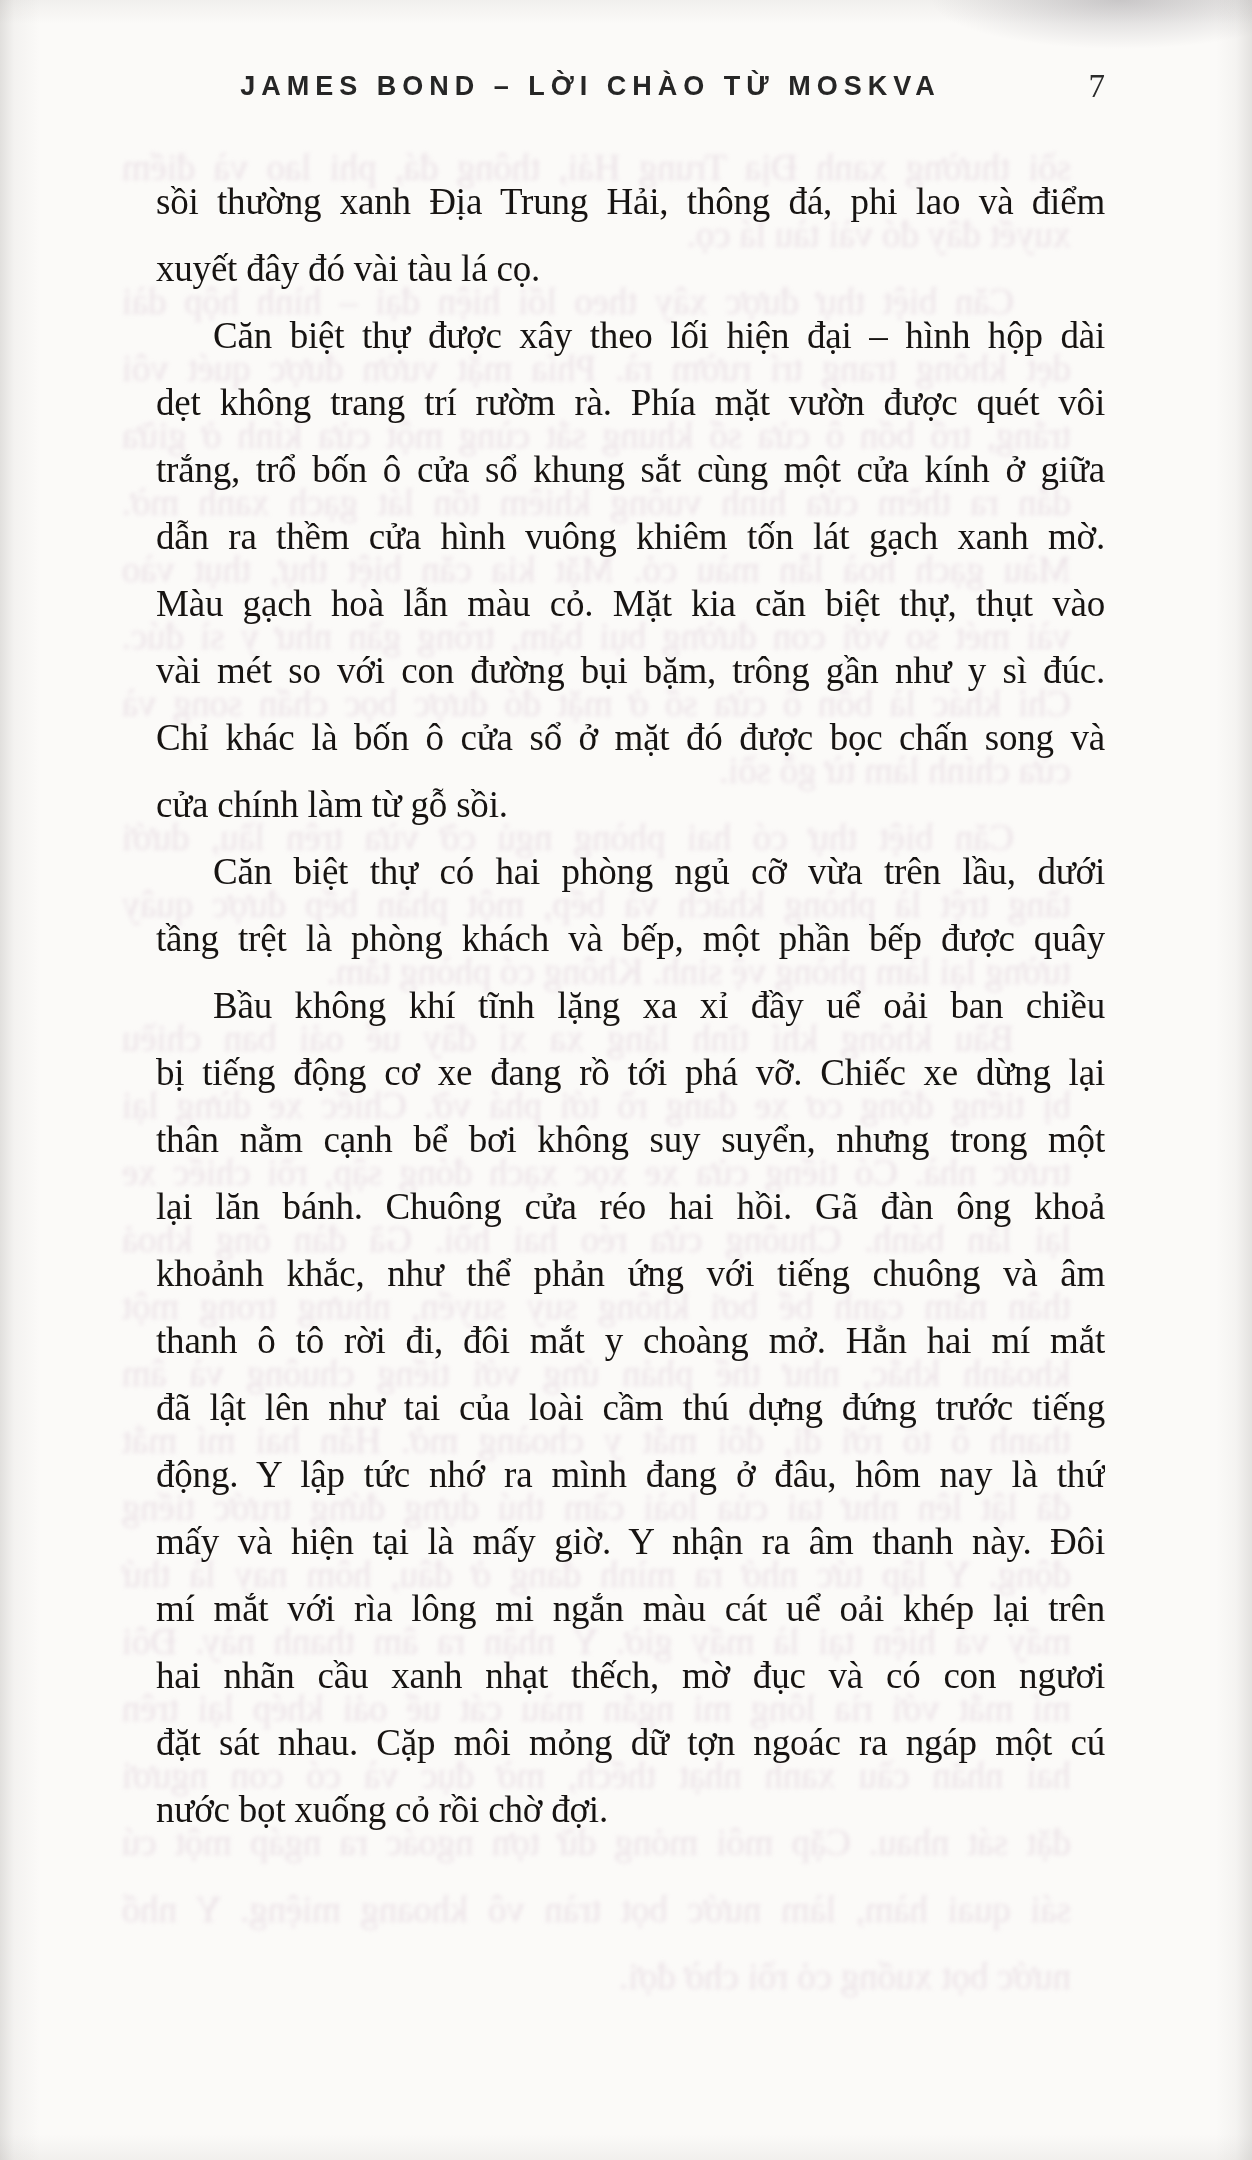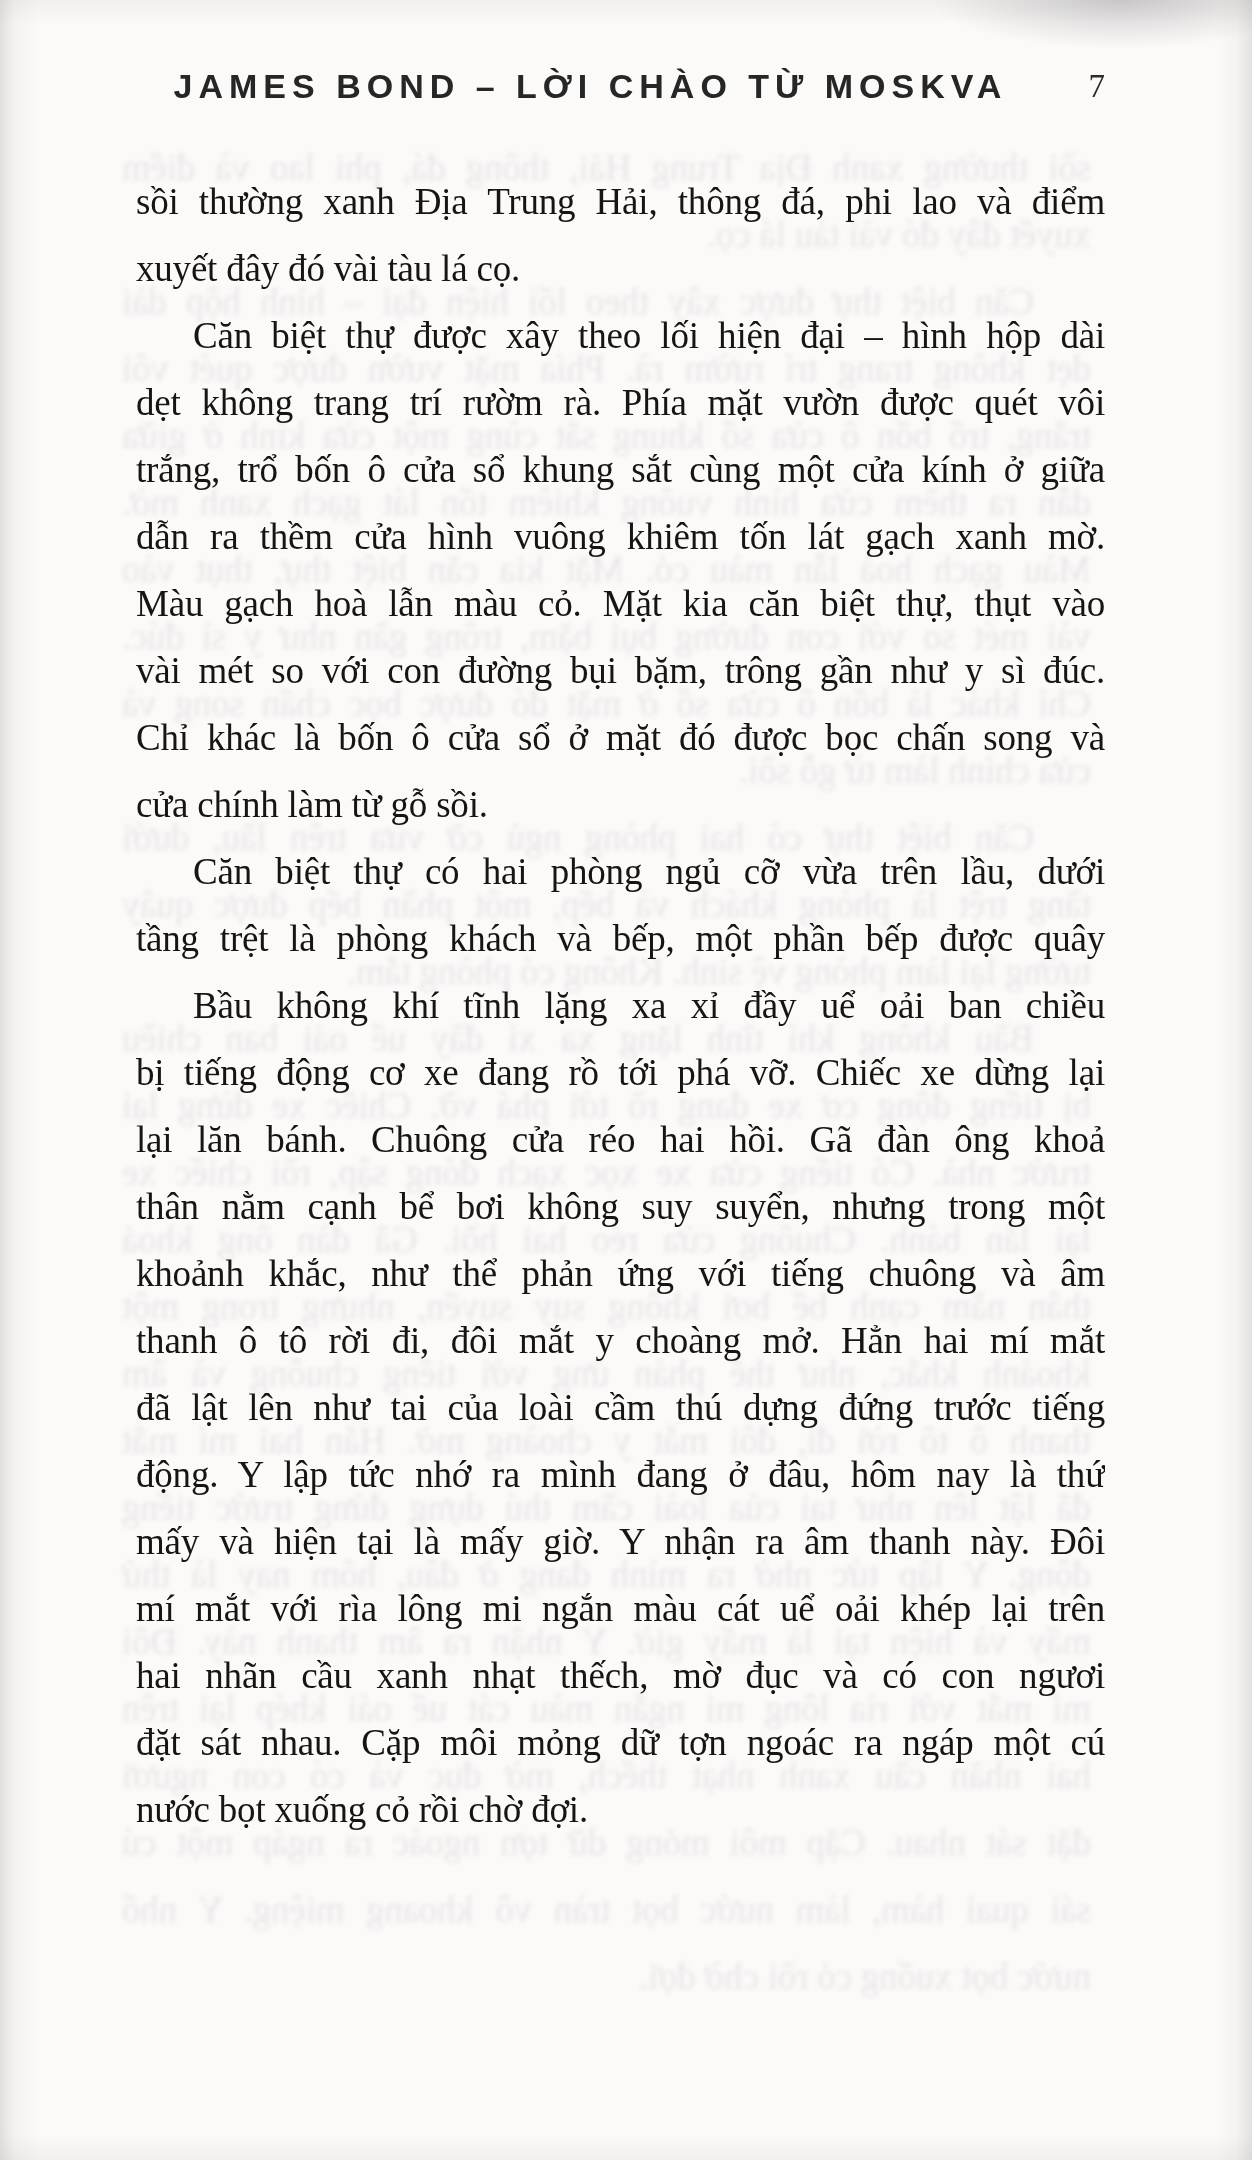--- a/index.html
+++ b/index.html
@@ -31,21 +31,21 @@
     height: 40px;
   }
   .running-title {
     position: absolute;
     left: 0;
     right: 60px;
     top: 0;
     text-align: center;
     font-family: "Liberation Sans", "DejaVu Sans", sans-serif;
     font-weight: 700;
-    font-size: 34px;
+    font-size: 27px;
     line-height: 36px;
     letter-spacing: 6px;
     color: #262626;
     white-space: nowrap;
   }
   .page-number {
     position: absolute;
     right: 0;
     top: 0;
     font-family: "Liberation Serif", "DejaVu Serif", serif;
@@ -64,20 +64,21 @@
     font-family: "Liberation Serif", "DejaVu Serif", serif;
     font-size: 37px;
     line-height: 67px;
     height: 67px;
     letter-spacing: -0.2px;
     color: #171412;
     text-align: justify;
     text-align-last: justify;
     overflow: hidden;
     white-space: nowrap;
+    margin-left: 20px;
   }
   .line.last {
     text-align-last: left;
   }
   .line.indent {
     text-indent: 57px;
   }
   
   .ghost {
     position: absolute;
@@ -157,22 +158,22 @@
         <div class="line">Chỉ khác là bốn ô cửa sổ ở mặt đó được bọc chấn song và</div>
         <div class="line last">cửa chính làm từ gỗ sồi.</div>
       </div>
       <div class="paragraph">
         <div class="line indent">Căn biệt thự có hai phòng ngủ cỡ vừa trên lầu, dưới</div>
         <div class="line">tầng trệt là phòng khách và bếp, một phần bếp được quây</div>
       </div>
       <div class="paragraph">
         <div class="line indent">Bầu không khí tĩnh lặng xa xỉ đầy uể oải ban chiều</div>
         <div class="line">bị tiếng động cơ xe đang rồ tới phá vỡ. Chiếc xe dừng lại</div>
+        <div class="line">thân nằm cạnh bể bơi không suy suyển, nhưng trong một</div>
         <div class="line">lại lăn bánh. Chuông cửa réo hai hồi. Gã đàn ông khoả</div>
-        <div class="line">thân nằm cạnh bể bơi không suy suyển, nhưng trong một</div>
         <div class="line">khoảnh khắc, như thể phản ứng với tiếng chuông và âm</div>
         <div class="line">thanh ô tô rời đi, đôi mắt y choàng mở. Hẳn hai mí mắt</div>
         <div class="line">đã lật lên như tai của loài cầm thú dựng đứng trước tiếng</div>
         <div class="line">động. Y lập tức nhớ ra mình đang ở đâu, hôm nay là thứ</div>
         <div class="line">mấy và hiện tại là mấy giờ. Y nhận ra âm thanh này. Đôi</div>
         <div class="line">mí mắt với rìa lông mi ngắn màu cát uể oải khép lại trên</div>
         <div class="line">hai nhãn cầu xanh nhạt thếch, mờ đục và có con ngươi</div>
         <div class="line">đặt sát nhau. Cặp môi mỏng dữ tợn ngoác ra ngáp một cú</div>
         <div class="line last">nước bọt xuống cỏ rồi chờ đợi.</div>
       </div>

